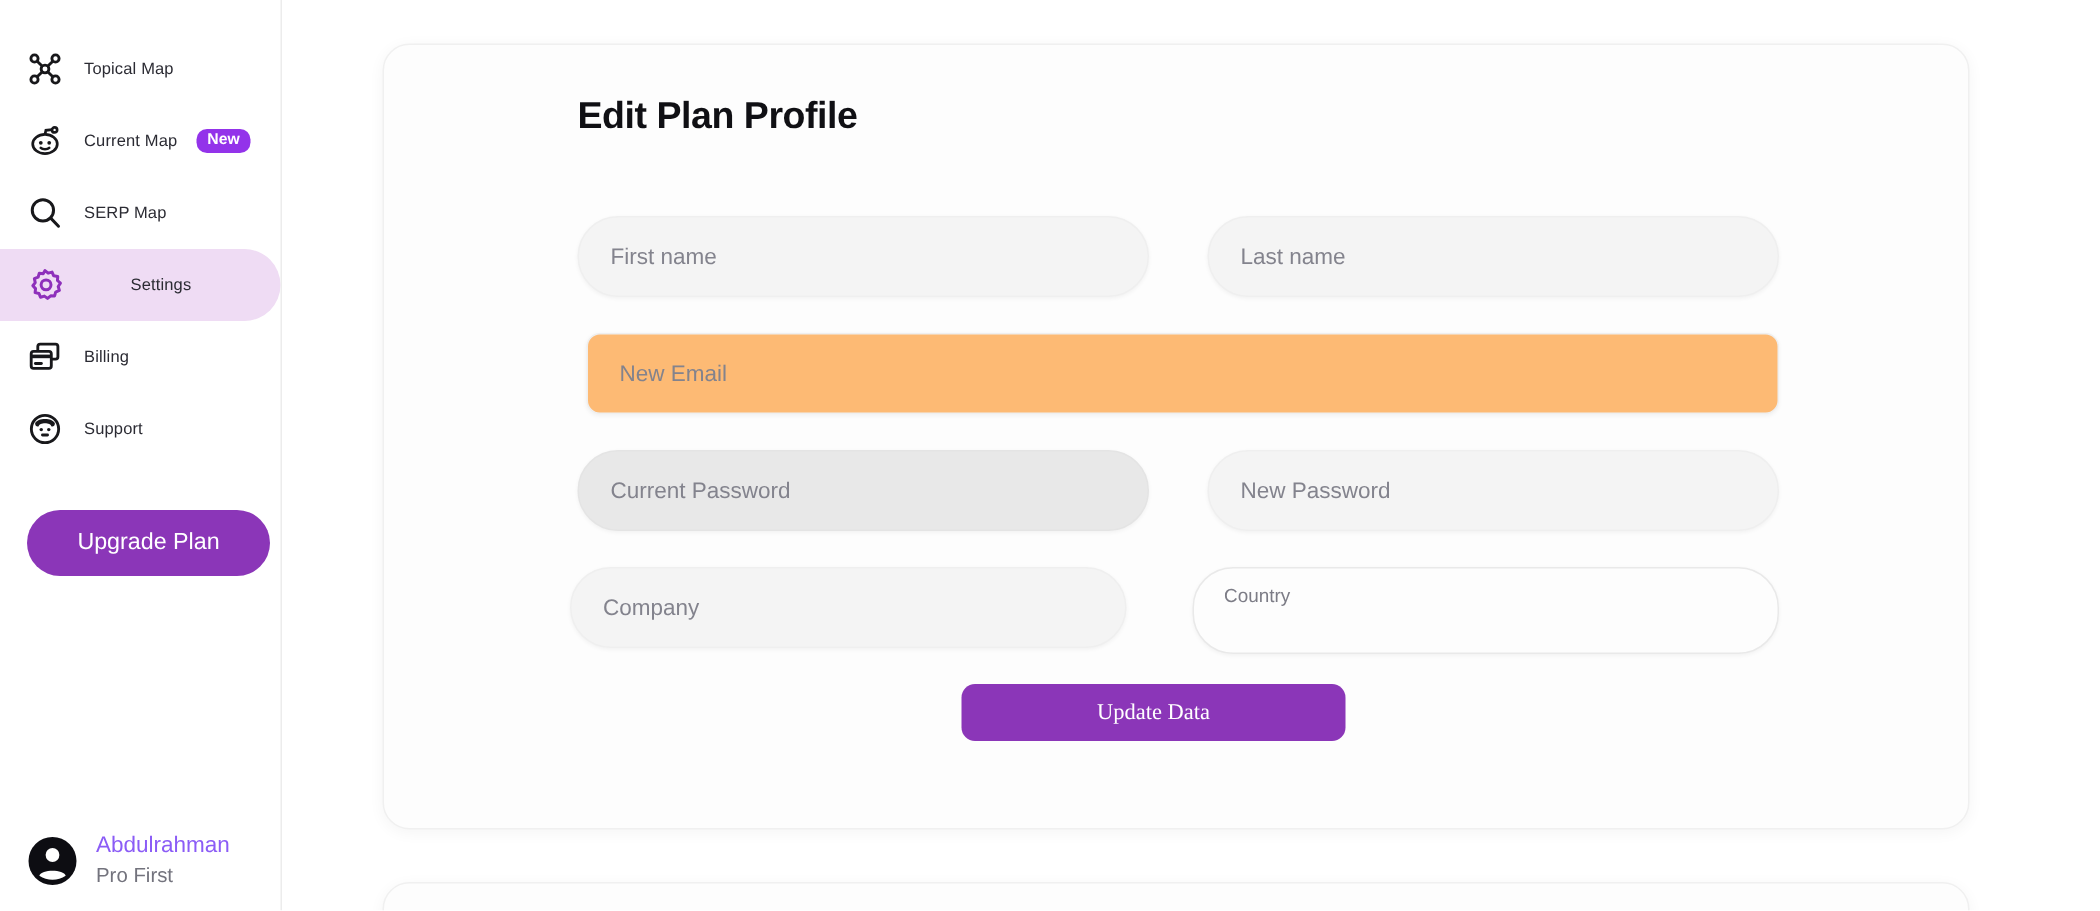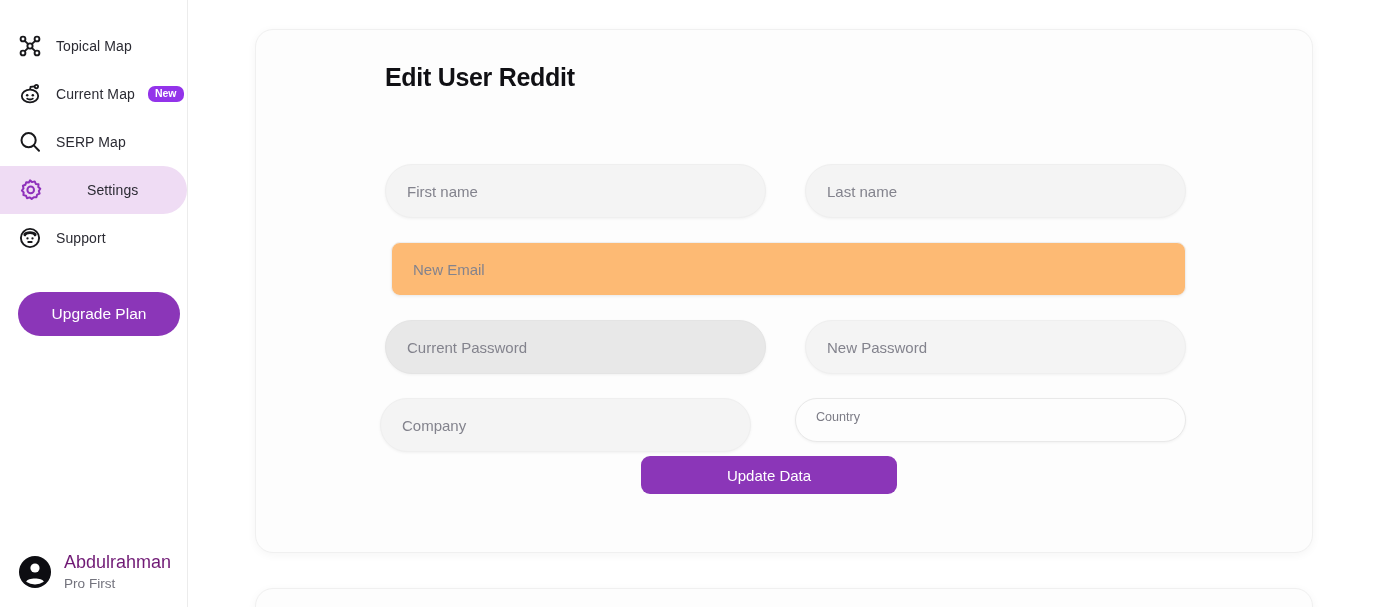--- a/index.html
+++ b/index.html
@@ -36,21 +36,21 @@
     height: 48px;
     padding-left: 16px;
     cursor: pointer;
   }
   .nav-item .nav-ico {
     width: 27px; height: 27px; flex: 0 0 27px;
     display: flex; align-items: center; justify-content: center;
     color: #18181b;
   }
   .nav-label {
-    font-size: 14px; color: #2b2b33; letter-spacing: 0.1px;
+    font-size: 11px; color: #2b2b33; letter-spacing: 0.1px;
   }
   .nav-item.active {
     background: #efdcf4;
     border-top-right-radius: 26px;
     border-bottom-right-radius: 26px;
     gap: 44px;
   }
   .nav-item.active .nav-ico { color: #8e30bb; }
   .nav-item.active .nav-label { color: #2b2b33; }
   .badge-new {
@@ -65,21 +65,21 @@
     background: #8b36b8; color: #ffffff;
     border: none; border-radius: 22px;
     font-size: 15.5px; font-family: inherit;
     cursor: pointer;
   }
   .user-block {
     position: absolute; left: 18px; bottom: 14px;
     display: flex; align-items: center; gap: 12px;
   }
   .avatar { width: 34px; height: 34px; flex: 0 0 34px; }
-  .user-name { font-size: 18px; color: #701a75; line-height: 1.35; }
+  .user-name { font-size: 15px; color: #8b5cf6; line-height: 1.35; }
   .user-plan { font-size: 13.6px; color: #73737d; line-height: 1.35; }
 
   
   .main {
     position: relative;
     flex: 1 1 auto; height: 607px;
     background: #ffffff;
     overflow: hidden;
   }
   .card {
@@ -95,21 +95,21 @@
   .card-title {
     position: absolute; left: 129px; top: 33px;
     font-size: 25px; font-weight: 700; color: #101014;
     letter-spacing: -0.3px;
   }
   .card-sub {
     position: absolute; left: 129px; top: 71px;
     font-size: 14.5px; color: #6e6e78;
   }
 
-  .field { position: absolute; margin-top: 20px; }
+  .field { position: absolute; }
   .field-input {
     width: 100%; height: 100%;
     border: 1px solid transparent;
     font-family: inherit; font-size: 15px;
     color: #3a3a44;
     background: transparent;
     outline: none;
     padding: 0 20px;
   }
   .field-input::placeholder { color: #83838d; }
@@ -145,28 +145,28 @@
     font-size: 12.6px; color: #7c7c86;
     pointer-events: none;
   }
 
   .f-first   { left: 129px; top: 114px; width: 381px; height: 54px; }
   .f-last    { left: 549px; top: 114px; width: 381px; height: 54px; }
   .f-email   { left: 135px; top: 192px; width: 795px; height: 54px; }
   .f-curpw   { left: 129px; top: 270px; width: 381px; height: 54px; }
   .f-newpw   { left: 549px; top: 270px; width: 381px; height: 54px; }
   .f-company { left: 124px; top: 348px; width: 371px; height: 54px; }
-  .f-country { left: 539px; top: 348px; width: 391px; height: 44px; }
+  .f-country { left: 539px; top: 348px; width: 391px; height: 58px; }
 
   .submit-btn {
     position: absolute; left: 385px; top: 426px;
     width: 256px; height: 38px;
     background: #8b36b8; color: #ffffff;
     border: none; border-radius: 9px;
-    font-size: 15px; font-family: Liberation Sans, sans-serif;
+    font-size: 15px; font-family: Liberation Serif, serif;
     cursor: pointer;
   }
 </style>
 </head>
 <body>
 
 <div class="app">
 
   <aside class="sidebar">
 
@@ -215,20 +215,31 @@
       <div class="nav-item active">
         <span class="nav-ico">
           <svg viewBox="0 0 24 24" width="24" height="24" fill="none" stroke="currentColor" stroke-width="2" stroke-linejoin="round">
             <path d="M12 2.4 L14.1 4.1 L16.7 3.4 L17.8 5.9 L20.5 6.3 L20.3 9.0 L22.3 10.8 L20.8 13.0 L21.6 15.6 L19.1 16.7 L18.4 19.3 L15.8 19.2 L13.7 20.9 L11.6 19.4 L9.0 20.2 L8.0 17.7 L5.4 17.1 L5.7 14.4 L3.9 12.5 L5.5 10.4 L4.9 7.8 L7.4 6.8 L8.2 4.2 L10.8 4.5 Z"></path>
             <circle cx="12.7" cy="11.9" r="3.3"></circle>
           </svg>
         </span>
         <span class="nav-label">Settings</span>
       </div>
 
+      <div class="nav-item">
+        <span class="nav-ico">
+          <svg viewBox="0 0 24 24" width="24" height="24" fill="none" stroke="currentColor" stroke-width="1.9">
+            <rect x="7.2" y="3.4" width="13.4" height="10" rx="1.6"></rect>
+            <rect x="2.8" y="8.2" width="13.4" height="11.4" rx="1.6" fill="#fff"></rect>
+            <path d="M2.8 11.6 H16.2" stroke-width="2.4"></path>
+            <path d="M5.6 16.3 H9.6" stroke-linecap="round"></path>
+          </svg>
+        </span>
+        <span class="nav-label">Billing</span>
+      </div>
 
       <div class="nav-item">
         <span class="nav-ico">
           <svg viewBox="0 0 24 24" width="24" height="24" fill="none" stroke="currentColor" stroke-width="1.9">
             <circle cx="12" cy="12" r="9.1"></circle>
             <path d="M5.4 8.2 C7 4.4 17 4.4 18.6 8.2 C18.6 10 17.4 10.6 16.2 10.2 C16 7.4 8 7.4 7.8 10.2 C6.6 10.6 5.4 10 5.4 8.2 Z" fill="currentColor" stroke="none"></path>
             <circle cx="9.5" cy="12.4" r="1.15" fill="currentColor" stroke="none"></circle>
             <circle cx="14.5" cy="12.4" r="1.15" fill="currentColor" stroke="none"></circle>
             <path d="M10.3 16 H13.7" stroke-linecap="round"></path>
           </svg>
@@ -255,21 +266,21 @@
         <div class="user-plan">Pro First</div>
       </span>
     </div>
 
   </aside>
 
   <section class="main">
 
     <div class="card card-main">
 
-      <h1 class="card-title">Edit User Reddit</h1>
+      <h1 class="card-title">Edit Plan Profile</h1>
 
       <div class="field f-first sk-pill">
         <input class="field-input" type="text" placeholder="First name" style="">
       </div>
 
       <div class="field f-last sk-pill">
         <input class="field-input" type="text" placeholder="Last name" style="">
       </div>
 
       <div class="field f-email sk-rect">

